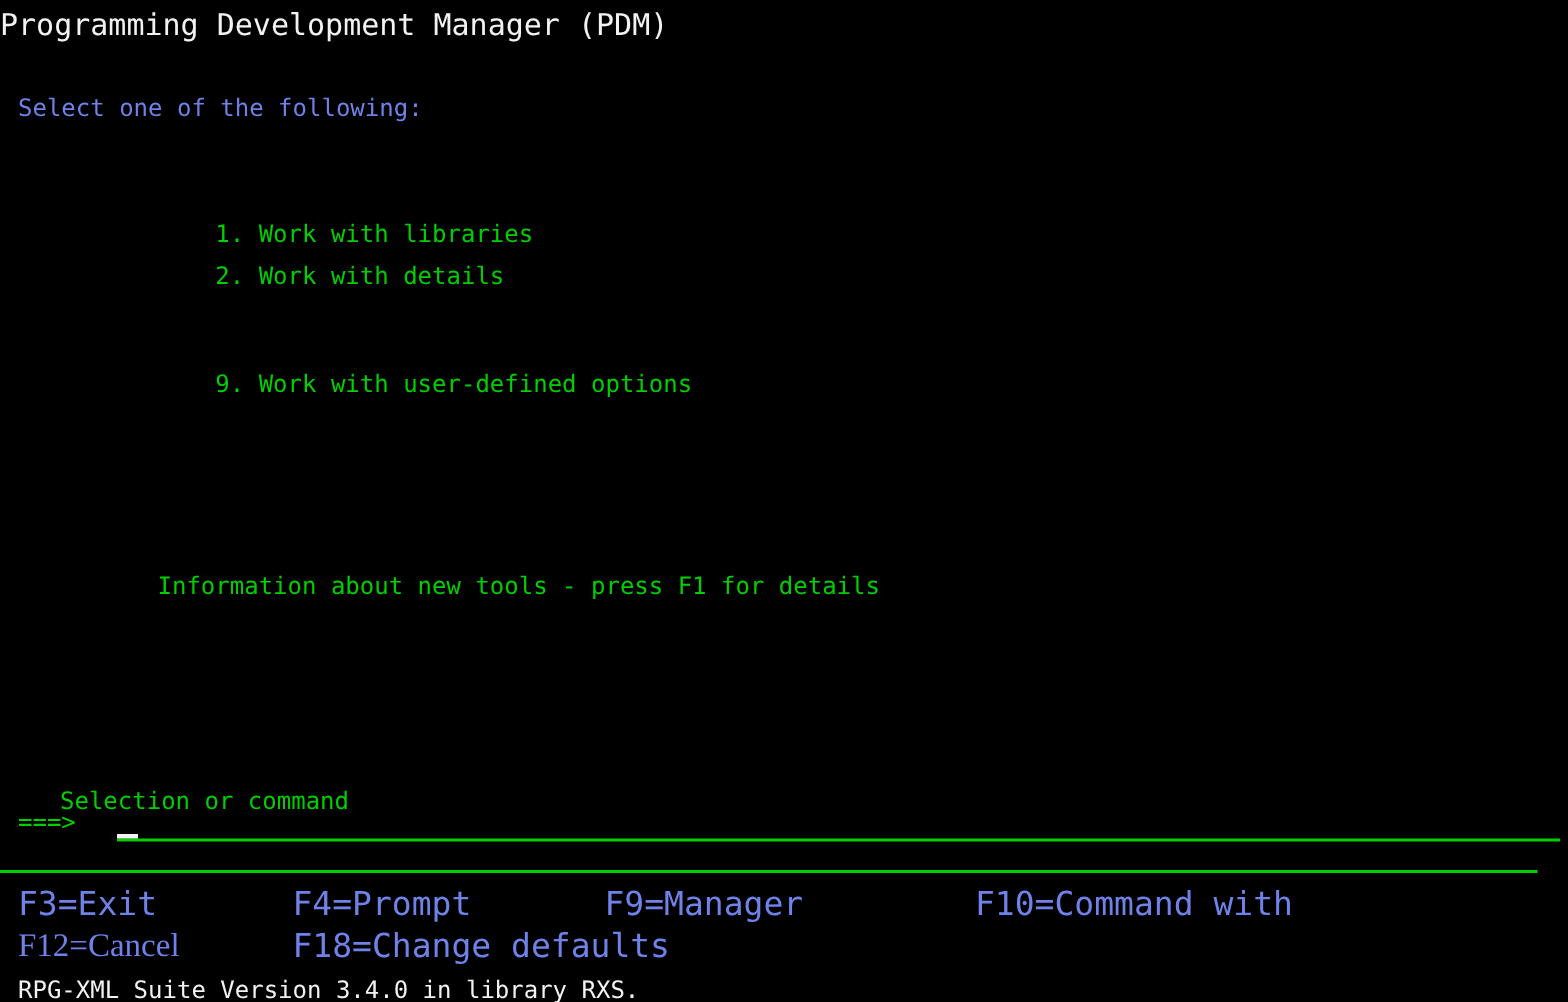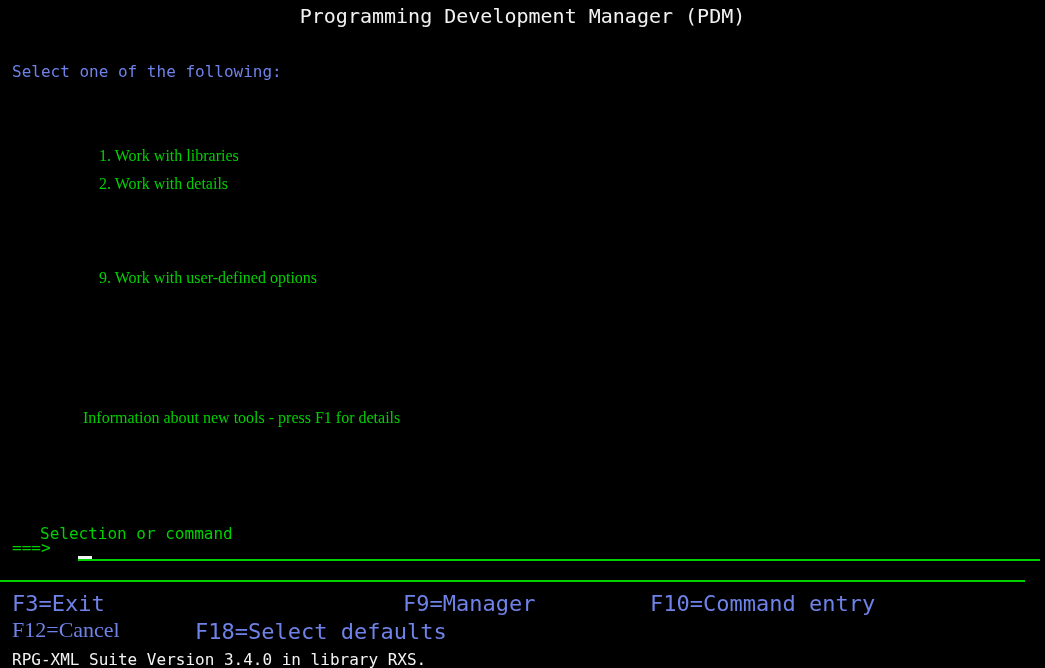--- a/index.html
+++ b/index.html
@@ -30,28 +30,28 @@
     font-size: 16px;
     line-height: 28px;
     font-family: "DejaVu Sans Mono", "Liberation Mono", monospace;
   }
   .white  { color: #f2f2f2; }
   .green  { color: #00cf00; }
   .blue   { color: #6f82e8; }
 
   
   .c0  { padding-left: 12px; }
-  .c5  { padding-left: 83px; font-family: Liberation Serif, serif; }
+  .c5  { padding-left: 105px; }
 
   #title-row {
     position: absolute;
     top: 2px;
     left: 0;
     width: 1045px;
-    text-align: center;
+    text-align: left;
   }
   #title-row .title-text {
     color: #f2f2f2;
     white-space: pre;
   }
 
   .input-underline {
     position: absolute;
     left: 78px;
     top: 559px;
@@ -93,38 +93,39 @@
   </div>
 
   <div class="row blue c0" style="top: 58px;">Select one of the following:</div>
 
   <div class="row green c5" style="top: 114px;">
     <span>1.</span><span> </span><span>Work with libraries</span>
   </div>
   <div class="row green c5" style="top: 142px;">
     <span>2.</span><span> </span><span>Work with details</span>
   </div>
-  <div class="row green c5" style="top: 236px;">
+  <div class="row green c5" style="top: 214px;">
     <span>9.</span><span> </span><span>Work with user-defined options</span>
   </div>
 
-  <div class="row green c5" style="top: 404px;">Information about new tools - press F1 for details</div>
+  <div class="row green c5" style="top: 377px;">Information about new tools - press F1 for details</div>
 
   <div class="row green c0" style="top: 520px; margin-left: 28px;">Selection or command</div>
 
   <div class="row green c0" style="top: 534px;">===&gt;</div>
 
   <div class="input-underline"></div>
   <div class="input-cursor"></div>
   <div class="row green" style="top: 534px; left: 104px;"></div>
 
   <div class="separator"></div>
 
   <div class="fkey" style="top: 590px; left: 12px;">F3=Exit</div>
+  <div class="fkey" style="top: 590px; left: 195px;">F4=Prompt</div>
   <div class="fkey" style="top: 590px; left: 403px;">F9=Manager</div>
-  <div class="fkey" style="top: 590px; left: 650px;">F10=Command entry</div>
+  <div class="fkey" style="top: 590px; left: 650px;">F10=Command with</div>
 
   <div class="fkey" style="top: 616px; left: 12px; font-family: Liberation Serif, serif;">F12=Cancel</div>
-  <div class="fkey" style="top: 618px; left: 195px;">F18=Select defaults</div>
+  <div class="fkey" style="top: 618px; left: 195px;">F18=Change defaults</div>
 
   <div class="row white c0" style="top: 646px;">RPG-XML Suite Version 3.4.0 in library RXS.</div>
 
 </div>
 
 </body></html>

